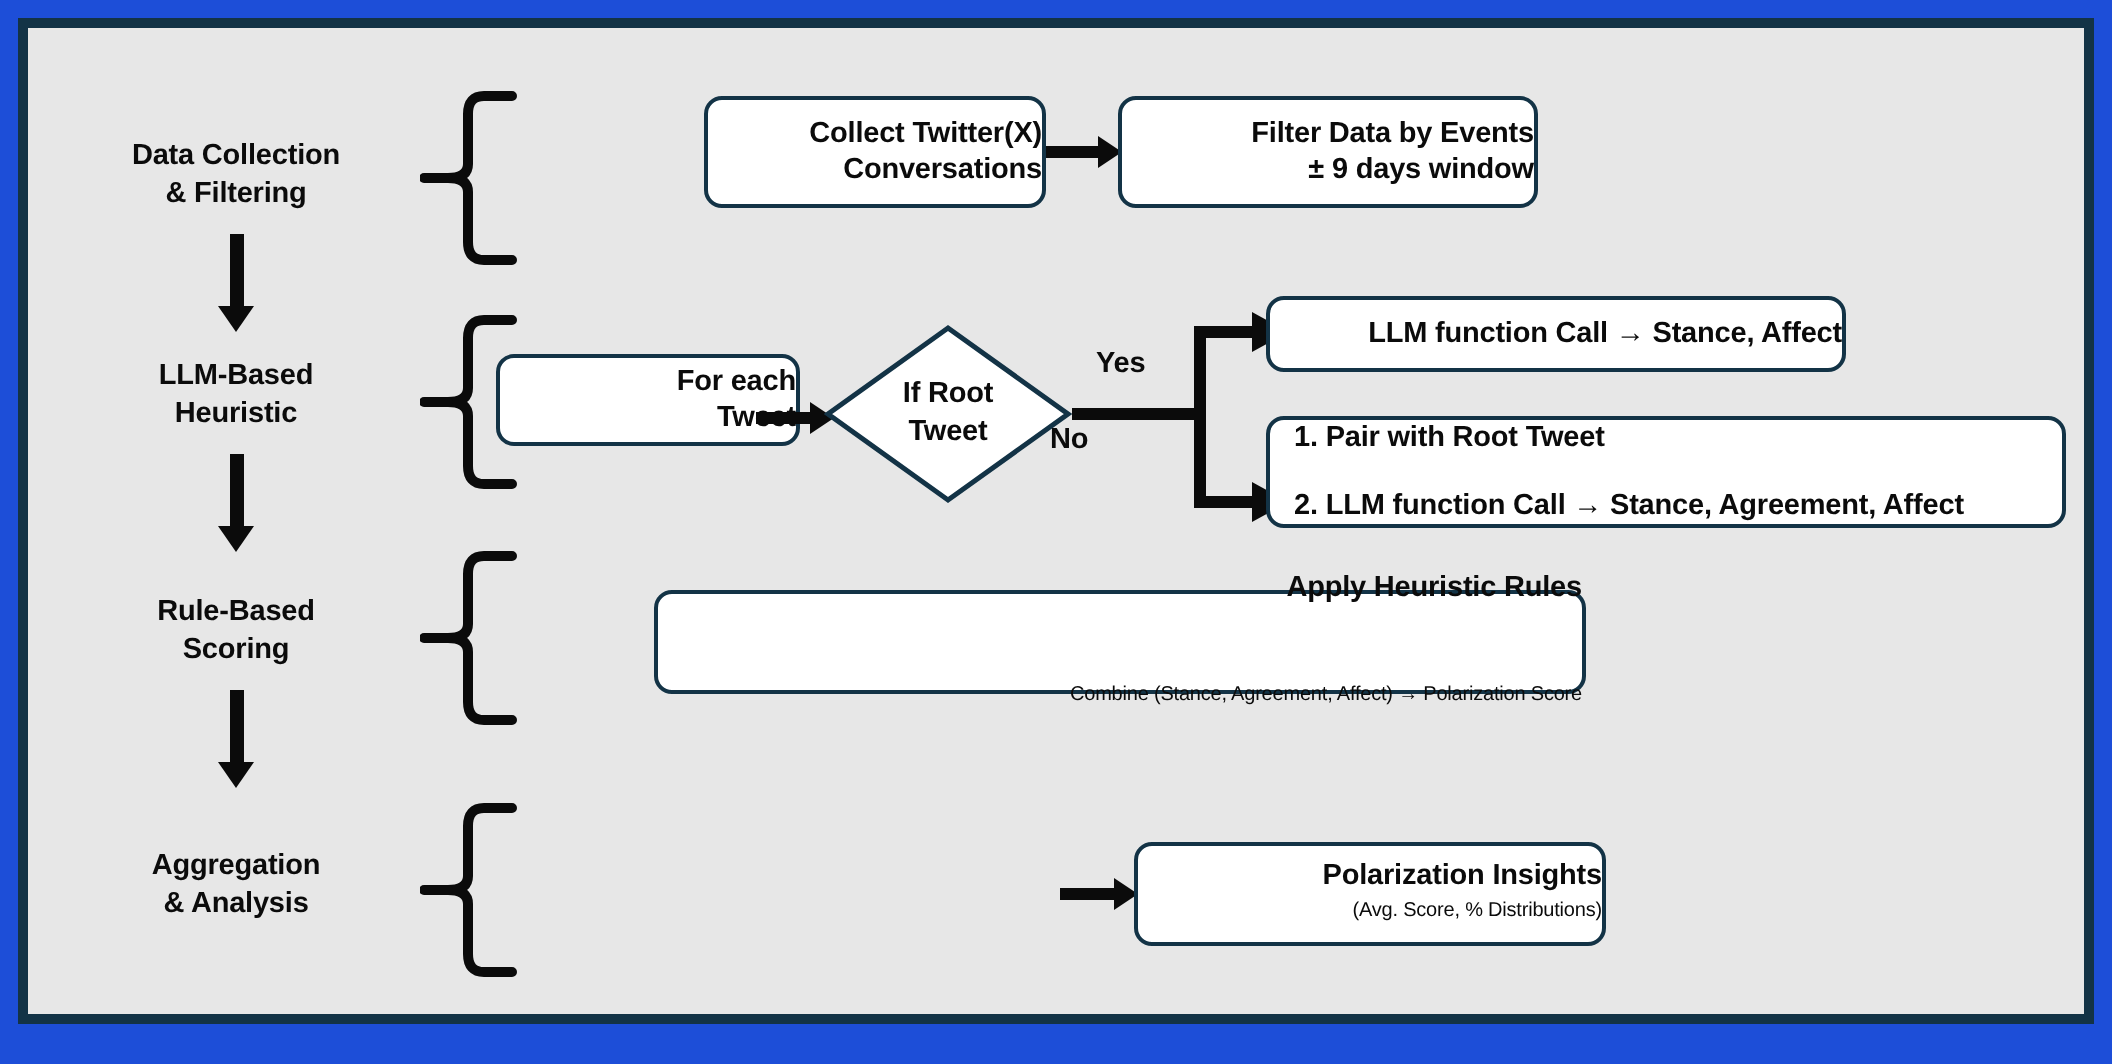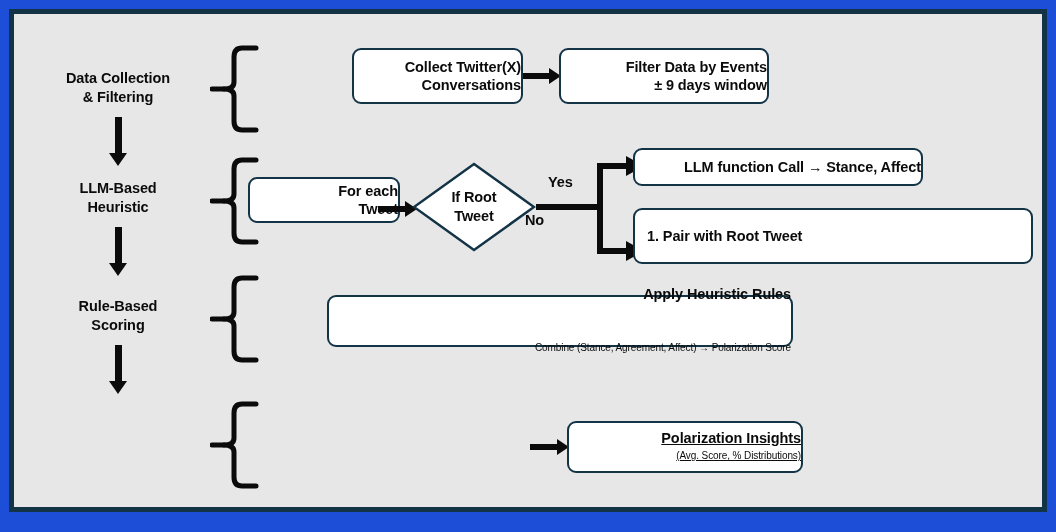--- a/index.html
+++ b/index.html
@@ -55,20 +55,22 @@
 
 <div id="canvas">
   <div id="frame">
 
     <div class="stage-label" style="left:14px; top:55px; width:180px;">Data Collection
 &amp; Filtering</div>
     <div class="stage-label" style="left:14px; top:165px; width:180px;">LLM-Based
 Heuristic</div>
     <div class="stage-label" style="left:14px; top:283px; width:180px;">Rule-Based
 Scoring</div>
+    <div class="stage-label" style="left:14px; top:410px; width:180px;">Aggregation
+&amp; Analysis</div>
 
     <div class="vArrow" style="left:64px; top:103px; width:80px; height:49px;">
       <div class="shaft" style="height:36px;"></div>
       <div class="head" style="top:36px;"></div>
     </div>
     <div class="vArrow" style="left:64px; top:213px; width:80px; height:49px;">
       <div class="shaft" style="height:36px;"></div>
       <div class="head" style="top:36px;"></div>
     </div>
     <div class="vArrow" style="left:64px; top:331px; width:80px; height:49px;">
@@ -146,34 +148,35 @@
       <polygon points="94,87 112,97 94,107" fill="#0b0b0b"></polygon>
     </svg>
 
     <div class="branchLabel" style="left:534px; top:160px;">Yes</div>
     <div class="branchLabel" style="left:511px; top:198px;">No</div>
 
     <div class="box" style="left:619px; top:134px; width:290px; height:38px;">
       <span class="l1">LLM function Call → Stance, Affect</span>
     </div>
 
-    <div class="box leftalign" style="left:619px; top:194px; width:400px; height:56px;">
+    <div class="box leftalign" style="left:619px; top:194px; width:400px; height:56px;justify-content:space-between;">
       <span class="l1">1. Pair with Root Tweet</span>
+      <span class="l2">2. LLM function Call → Stance, Agreement, Affect</span>
     </div>
 
     <div class="box" style="left:313px; top:281px; width:466px; height:52px;gap:36px;">
       <span class="l1">Apply Heuristic Rules</span>
       <span class="sub">Combine (Stance, Agreement, Affect) → Polarization Score</span>
     </div>
 
 
     <div class="hArrow" style="left:516px; top:421px; width:40px; height:24px;">
       <div class="shaft" style="width:28px;"></div>
       <div class="head" style="left:27px;"></div>
     </div>
 
-    <div class="box" style="left:553px; top:407px; width:236px; height:52px;text-decoration:underline;">
+    <div class="box" style="left:553px; top:407px; width:236px; height:52px;">
       <span class="l1">Polarization Insights</span>
       <span class="sub">(Avg. Score, % Distributions)</span>
     </div>
 
   </div>
 </div>
 
 </body></html>

